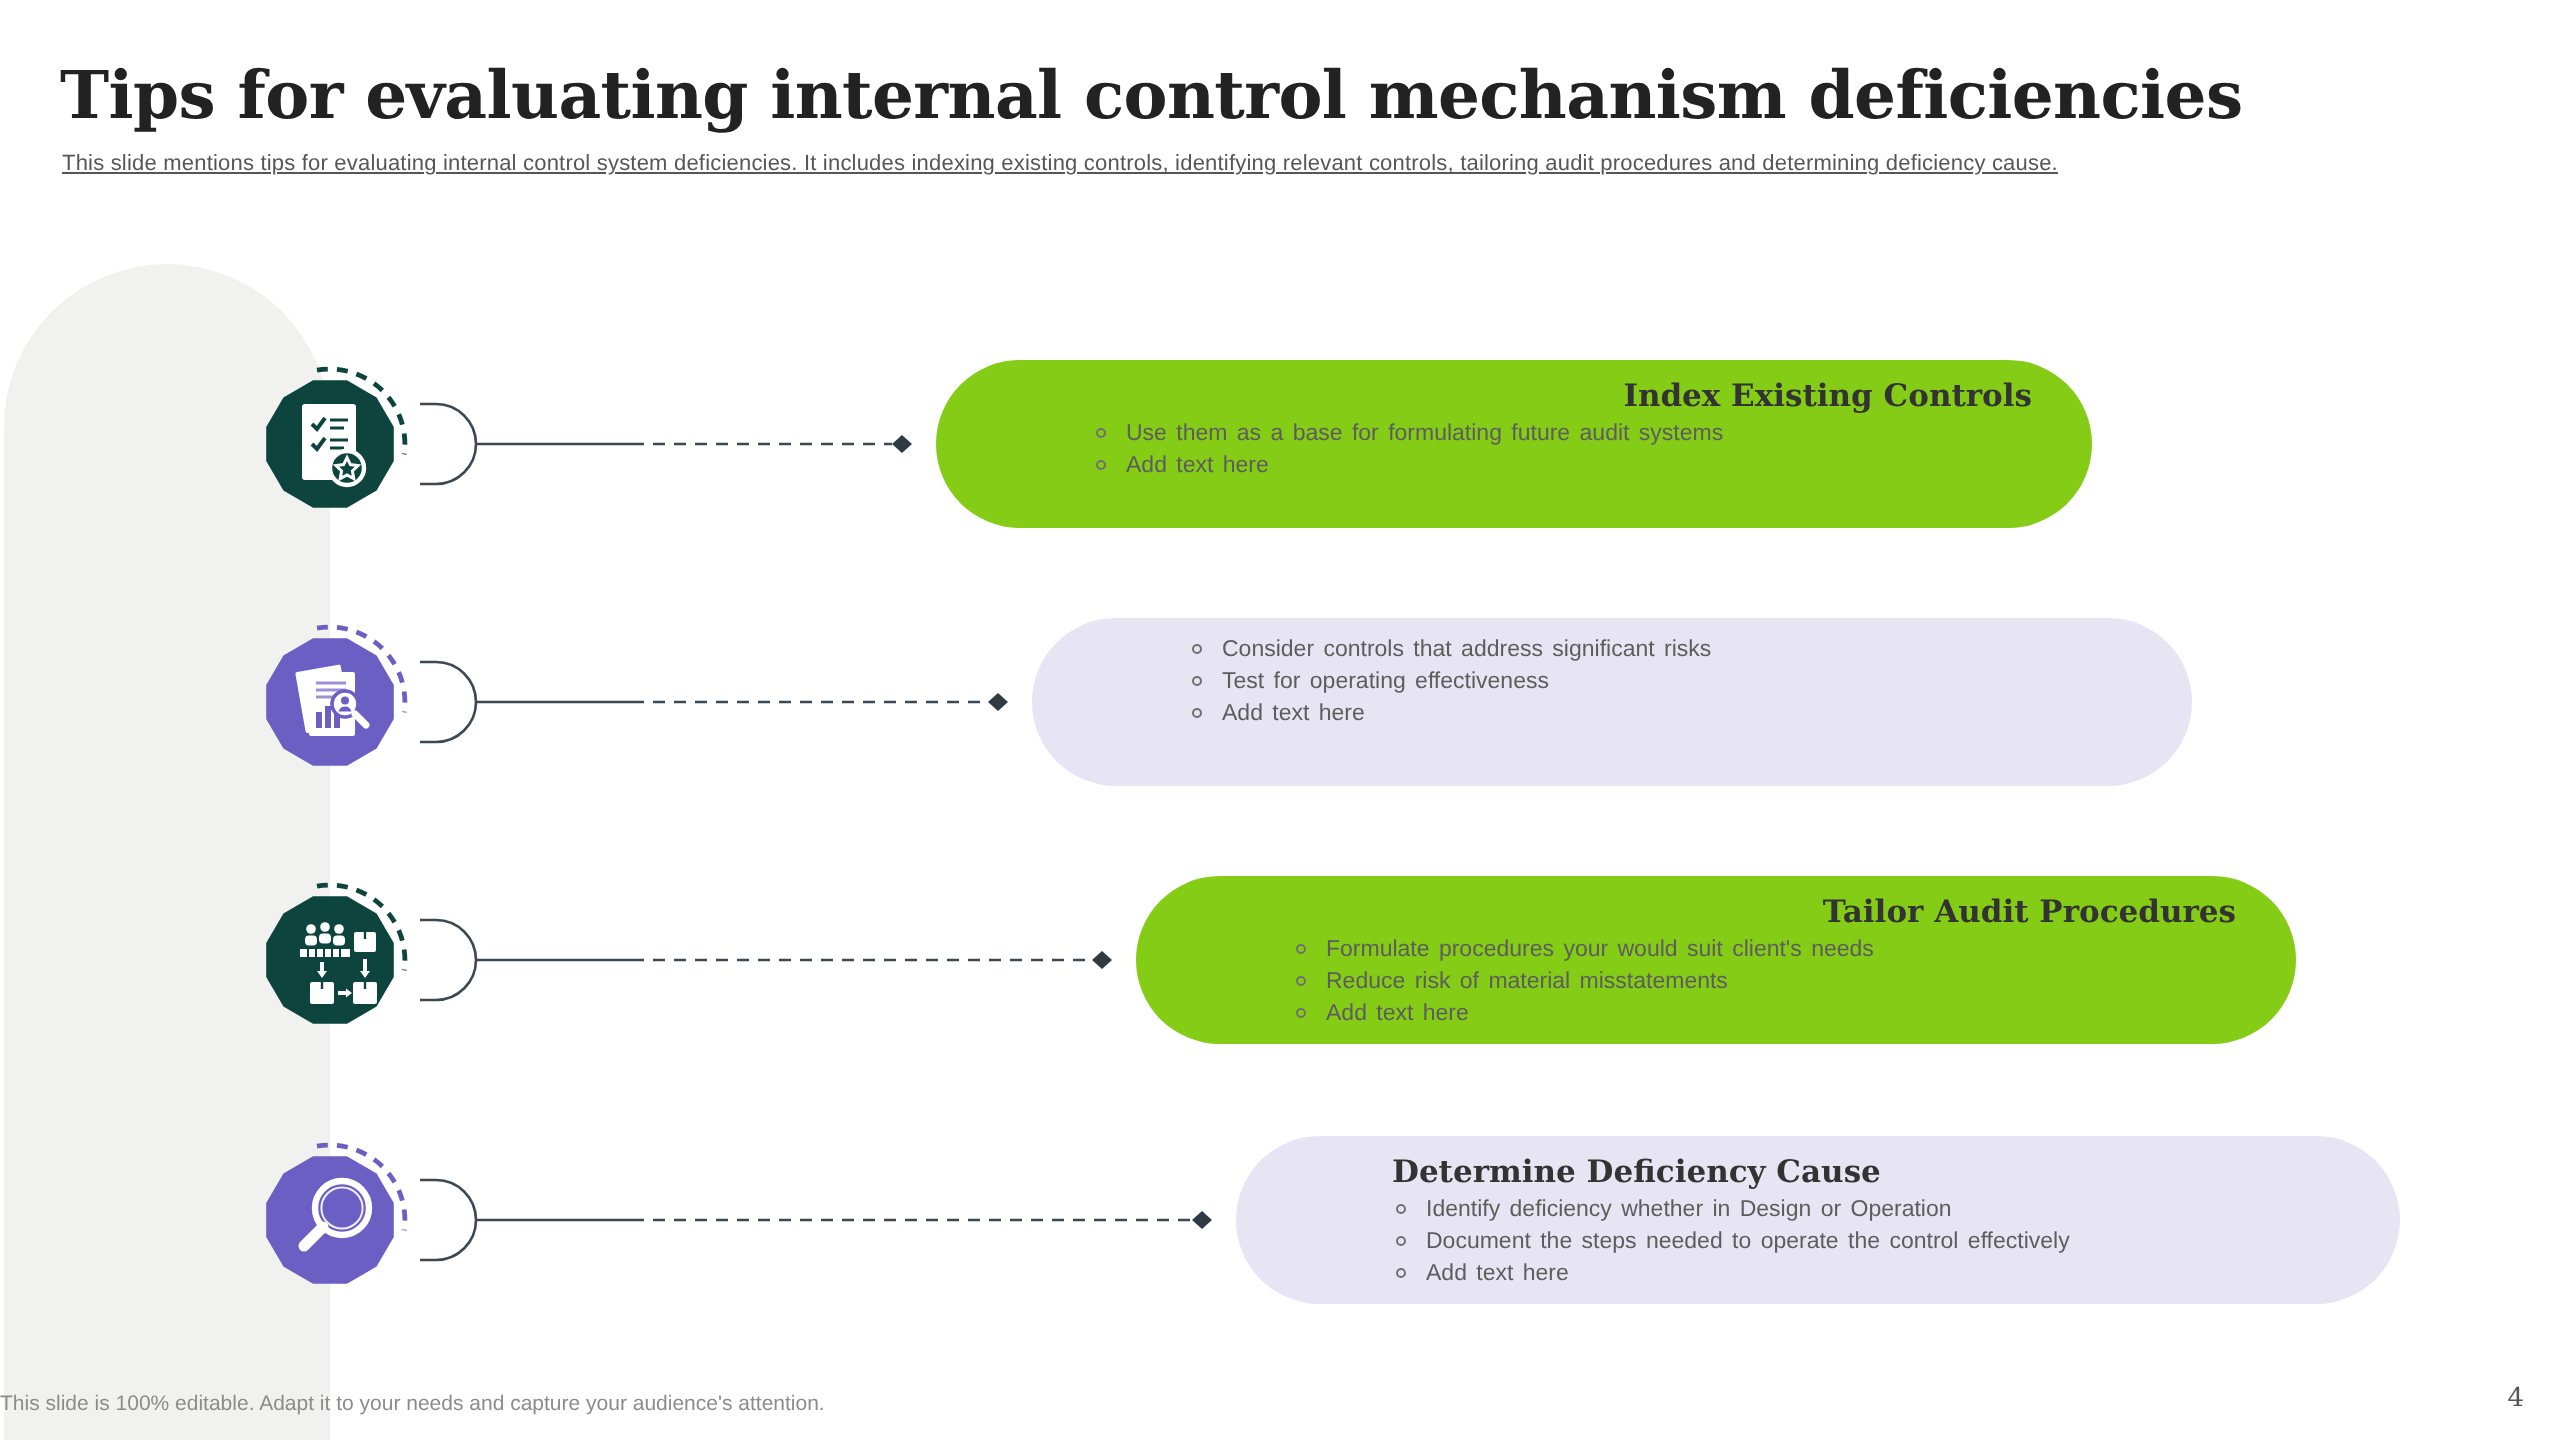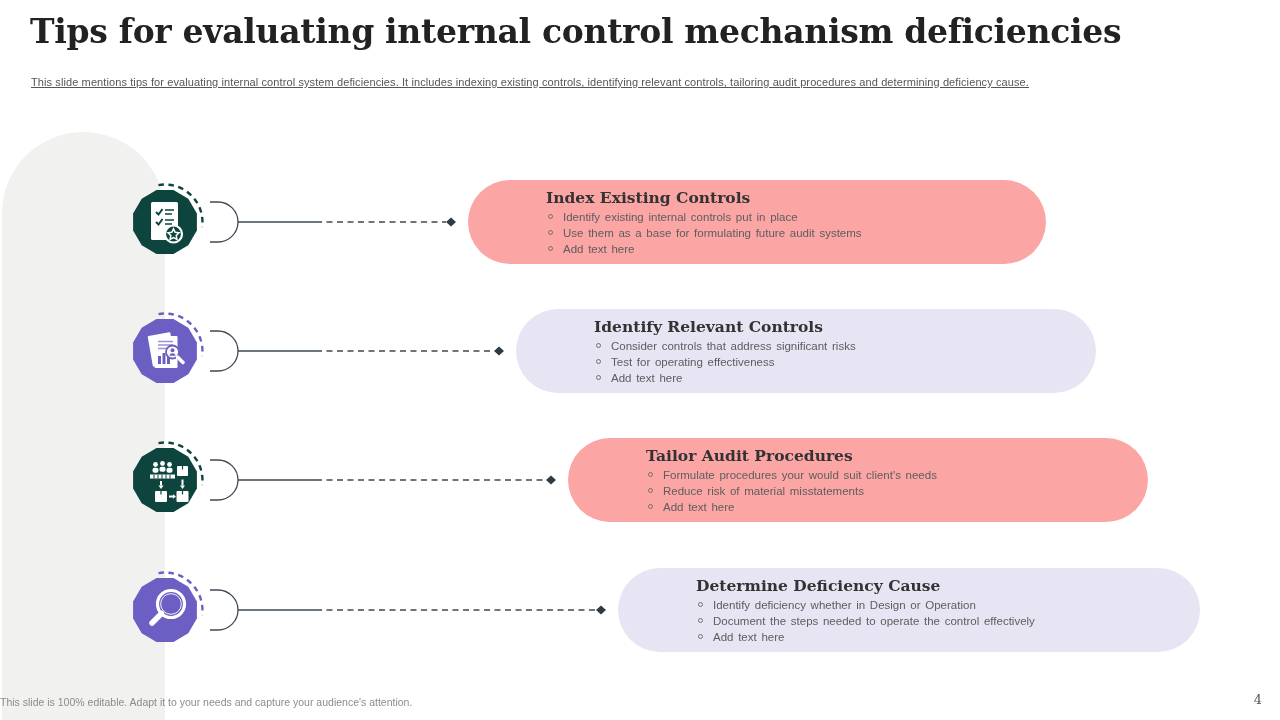--- a/index.html
+++ b/index.html
@@ -5,37 +5,37 @@
   * { margin:0; padding:0; box-sizing:border-box; }
   html,body { width:1280px; height:720px; overflow:hidden; }
   body { position:relative; background:#ffffff; font-family:"Liberation Sans", sans-serif; }
 
   .left-panel {
     position:absolute; left:2px; top:132px; width:163px; height:588px;
     background:#f1f1ef; border-radius:82px 82px 0 0;
   }
 
   .slide-title {
-    position:absolute; left:30px; top:12px; width:1100px;
+    position:absolute; left:30px; top:28px; width:1100px;
     font-family:"DejaVu Serif", serif; font-size:33px; font-weight:600;
     color:#222222; letter-spacing:-0.3px;
   }
   .slide-subtitle {
     position:absolute; left:31px; top:76px; width:1120px;
     font-size:11px; color:#565656; letter-spacing:0.1px;text-decoration:underline;
   }
 
   .step { position:absolute; left:0; top:0; }
   .icon-svg { position:absolute; }
   .connector { position:absolute; }
 
   .card {
     position:absolute; border-radius:42px; padding:8px 30px 8px 78px;
   }
-  .card-green { background:#fca5a5; }
+  .card-green { background:#84cc16;text-align:right; }
   .card-lavender { background:#e7e5f3; }
   .card-title {
     font-family:"DejaVu Serif", serif; font-size:15.5px; font-weight:700;
     color:#333333; margin-bottom:2px;
   }
   .bullet { display:flex; align-items:flex-start; line-height:16px; }
   .bullet-marker {
     flex:0 0 auto; width:5px; height:5px; border:1px solid #6f6f6f;
     border-radius:50%; margin:5px 10px 0 2px; background:transparent;
   }
@@ -76,24 +76,20 @@
     <path d="M48.5,46.8 l1.7,3.5 3.8,0.5 -2.8,2.7 0.7,3.8 -3.4,-1.8 -3.4,1.8 0.7,-3.8 -2.8,-2.7 3.8,-0.5 z" fill="none" stroke="#ffffff" stroke-width="1.5"></path>
   </svg>
   <svg class="connector" style="left:204px; top:200px" width="254" height="44" viewBox="0 0 254 44">
     <path class="conn-stroke" d="M14,2 H6 M14,2 a20,20 0 0 1 0,40 M14,42 H6"></path>
     <path class="conn-stroke" d="M34,22 H112"></path>
     <path class="conn-dash" d="M112,22 H242"></path>
     <polygon class="conn-diamond" points="242,22 247,17.5 252,22 247,26.5"></polygon>
   </svg>
   <div class="card card-green" style="left:468px; top:180px; width:578px; height:84px">
     <div class="card-title">Index Existing Controls</div>
-    <div class="bullet">
-      <span class="bullet-marker"></span>
-      <span class="bullet-text">Identify existing internal controls put in place</span>
-    </div>
     <div class="bullet">
       <span class="bullet-marker"></span>
       <span class="bullet-text">Use them as a base for formulating future audit systems</span>
     </div>
     <div class="bullet">
       <span class="bullet-marker"></span>
       <span class="bullet-text">Add text here</span>
     </div>
   </div>
 </div>
@@ -113,21 +109,20 @@
     <path d="M44.3,44.8 a3.3,3.3 0 0 1 6.4,0 z" fill="#6b5fc4"></path>
     <path d="M52.5,46 L58,51.5" stroke="#ffffff" stroke-width="3.5" stroke-linecap="round"></path>
   </svg>
   <svg class="connector" style="left:204px; top:329px" width="302" height="44" viewBox="0 0 302 44">
     <path class="conn-stroke" d="M14,2 H6 M14,2 a20,20 0 0 1 0,40 M14,42 H6"></path>
     <path class="conn-stroke" d="M34,22 H112"></path>
     <path class="conn-dash" d="M112,22 H290"></path>
     <polygon class="conn-diamond" points="290,22 295,17.5 300,22 295,26.5"></polygon>
   </svg>
   <div class="card card-lavender" style="left:516px; top:309px; width:580px; height:84px">
-    <div class="card-title">Identify Relevant Controls</div>
     <div class="bullet">
       <span class="bullet-marker"></span>
       <span class="bullet-text">Consider controls that address significant risks</span>
     </div>
     <div class="bullet">
       <span class="bullet-marker"></span>
       <span class="bullet-text">Test for operating effectiveness</span>
     </div>
     <div class="bullet">
       <span class="bullet-marker"></span>

